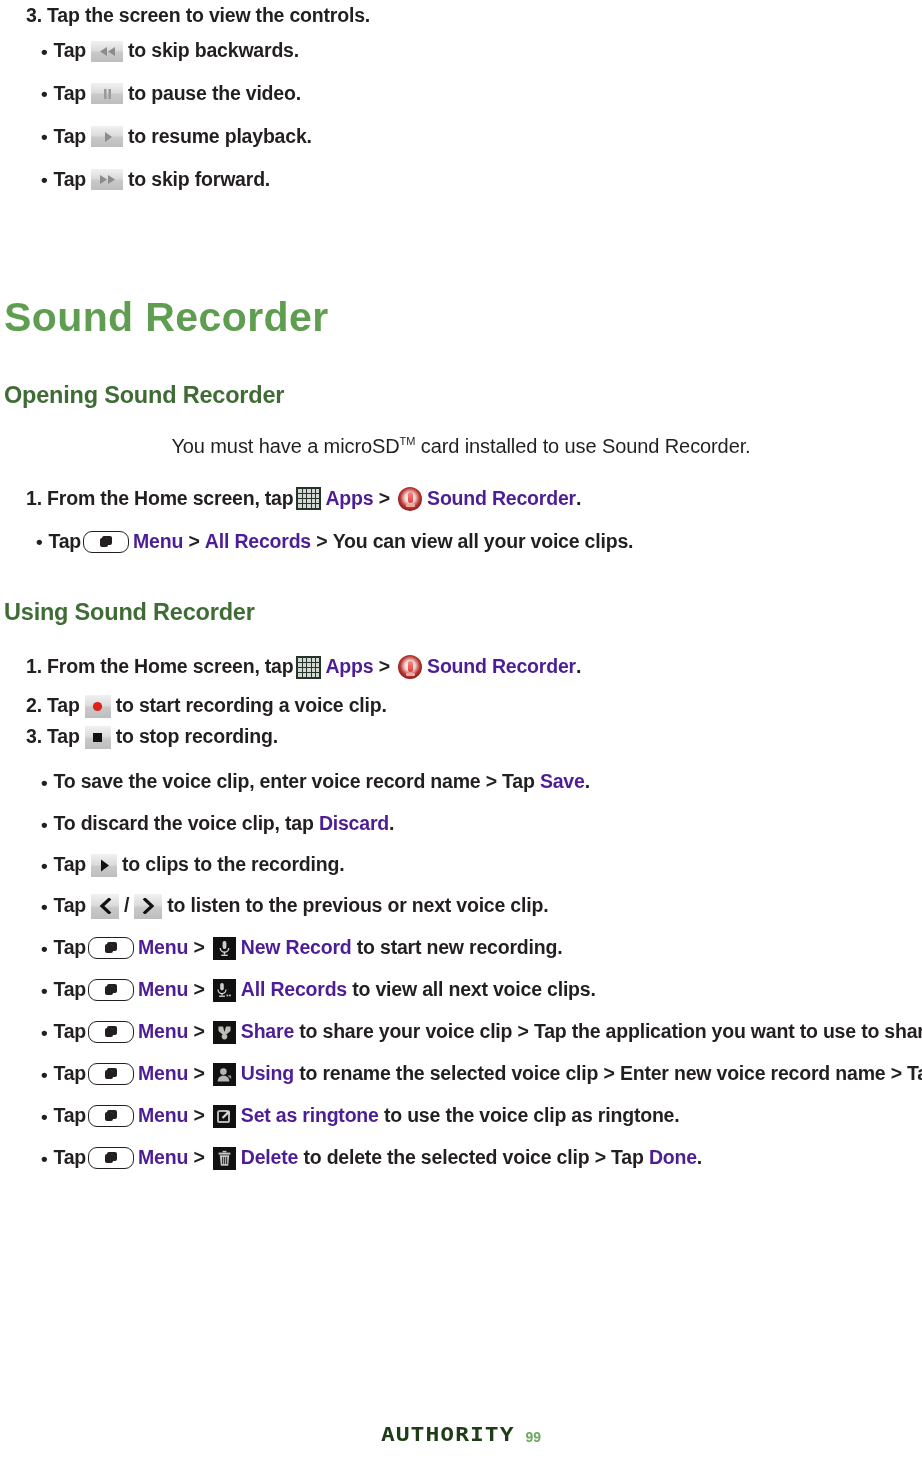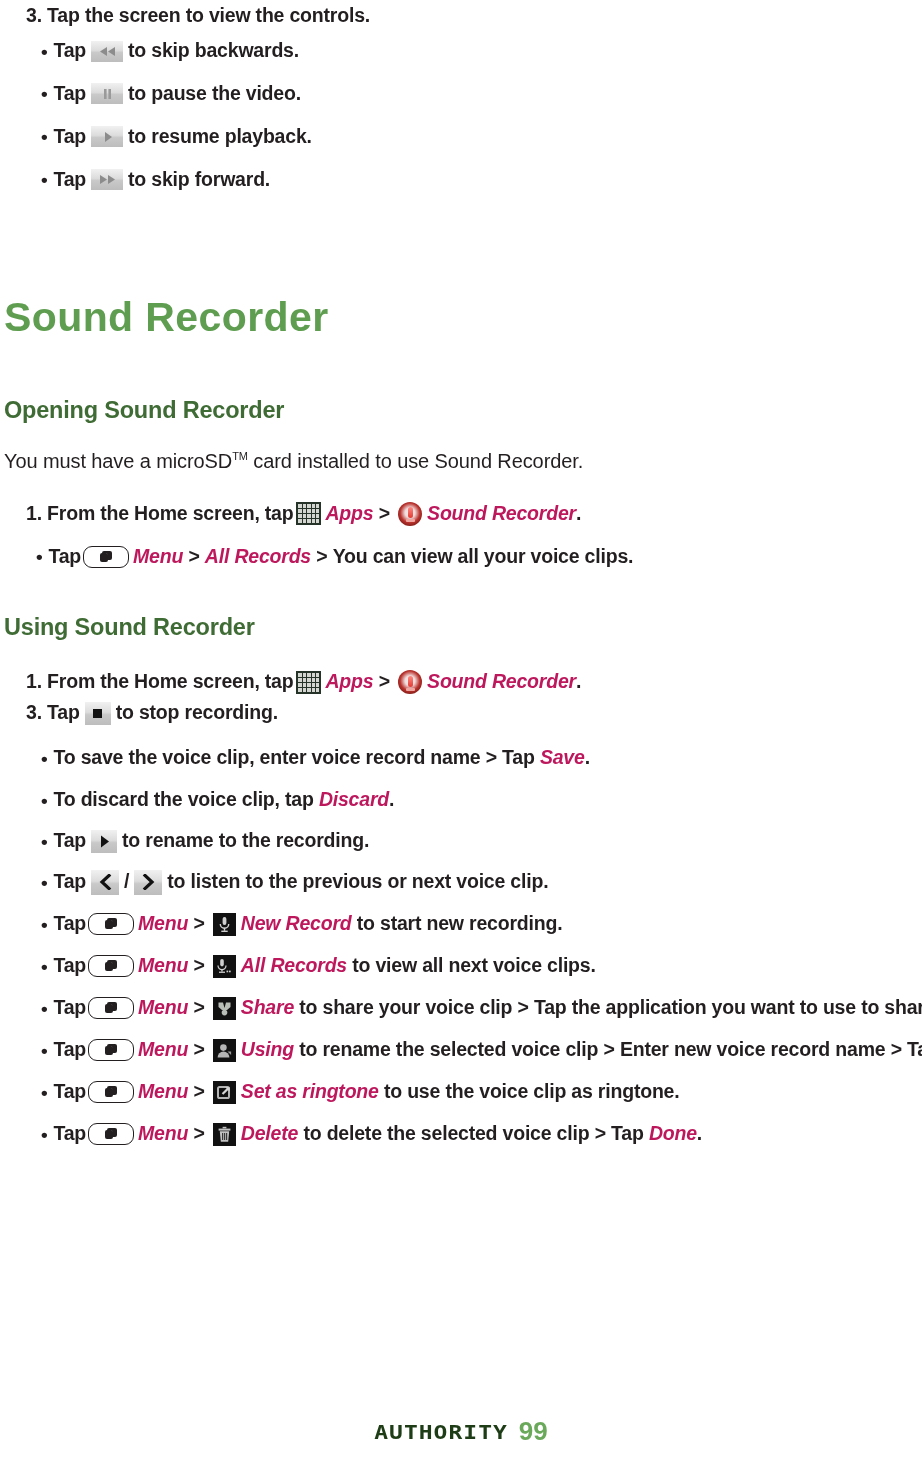--- a/index.html
+++ b/index.html
@@ -35,21 +35,21 @@
     letter-spacing: -0.2px;
   }
   .num-item { margin-left: 22px; text-align: right; }
   .bullet-item { margin-left: 37px; }
   .bullet-item .bullet {
     margin-right: 6px;
     font-size: 19px;
     line-height: 1;
   }
   .txt { white-space: pre; }
-  .green { color: #be185d; font-style: italic; }
+  .green { color: #4c1d95; }
 
   
   .h1 {
     font-size: 41px;
     color: #5f9e50;
     font-weight: 600;
     letter-spacing: 0.4px;
     line-height: 1;
     margin: 0;
     white-space: nowrap;
@@ -62,20 +62,21 @@
     line-height: 1;
     margin: 0;
     white-space: nowrap;
   }
   .body-text {
     font-size: 20px;
     color: #231f20;
     font-weight: 500;
     letter-spacing: -0.1px;
     white-space: nowrap;
+    text-align: center;
   }
   .body-text sup {
     font-size: 11px;
     vertical-align: super;
   }
 
   
   .btn-icon {
     display: inline-flex;
     align-items: center;
@@ -195,21 +196,21 @@
   }
   .brand {
     font-family: "DejaVu Sans Mono", monospace;
     font-size: 23px;
     font-weight: 700;
     letter-spacing: 1px;
     color: #1e3d17;
     transform: scaleY(0.85);
   }
   .pageno {
-    font-size: 26px;
+    font-size: 14px;
     font-weight: 700;
     color: #6aa95a;
     margin-left: 11px;
   }
 </style>
 </head>
 <body>
 
 <div class="page">
 
@@ -261,21 +262,21 @@
             <polygon points="1,0 8,4.5 1,9" fill="#8c8c8c"></polygon>
             <polygon points="9,0 16,4.5 9,9" fill="#8c8c8c"></polygon>
           </svg>
       </span>
       <span class="txt">to skip forward.</span>
     </div>
   </div>
 
   <h1 class="h1" style="margin-top:96px;">Sound Recorder</h1>
 
-  <h2 class="h2" style="margin-top:61px;">Opening Sound Recorder</h2>
+  <h2 class="h2" style="margin-top:46px;">Opening Sound Recorder</h2>
 
   <div class="body-text" style="margin-top:27px;">
     <span>You must have a microSD</span><sup>TM</sup><span> card installed to use Sound Recorder.</span>
   </div>
 
   <div class="line num-item" style="margin-top:28px;height:26px;">
     <span class="txt">1. From the Home screen, tap</span>
     <span class="apps-grid">
       <i></i>
         <i></i>
@@ -356,20 +357,29 @@
     <span class="txt">&nbsp;</span>
       <span class="txt">&gt;</span>
       <span class="txt">&nbsp;</span>
     <span class="sr-icon">
         <span class="mic"></span>
       </span>
     <span class="txt green">Sound Recorder</span>
     <span class="txt">.</span>
   </div>
 
+  <div class="line num-item" style="margin-top:13px;height:26px;">
+    <span class="txt">2. Tap</span>
+    <span class="btn-icon sq">
+      <svg width="11" height="11" viewBox="0 0 11 11">
+          <circle cx="5.5" cy="5.5" r="4.6" fill="#e0201a"></circle>
+        </svg>
+    </span>
+    <span class="txt">to start recording a voice clip.</span>
+  </div>
 
   <div class="line num-item" style="margin-top:5px;height:26px;">
     <span class="txt">3. Tap</span>
     <span class="btn-icon sq">
       <svg width="11" height="11" viewBox="0 0 11 11">
           <rect x="1" y="1" width="9" height="9" fill="#111"></rect>
         </svg>
     </span>
     <span class="txt">to stop recording.</span>
   </div>
@@ -389,21 +399,21 @@
   </div>
 
   <div class="line bullet-item" style="margin-top:15px;height:26px;">
     <span class="bullet">•</span>
     <span class="txt">Tap</span>
     <span class="btn-icon sq">
       <svg width="11" height="13" viewBox="0 0 11 13">
           <polygon points="2,0.5 10,6.5 2,12.5" fill="#111"></polygon>
         </svg>
     </span>
-    <span class="txt">to rename to the recording.</span>
+    <span class="txt">to clips to the recording.</span>
   </div>
 
   <div class="line bullet-item" style="margin-top:15px;height:26px;">
     <span class="bullet">•</span>
     <span class="txt">Tap</span>
     <span class="btn-icon nav">
       <svg width="13" height="16" viewBox="0 0 13 16">
           <polyline points="10,1.5 3,8 10,14.5" fill="none" stroke="#111" stroke-width="3.2" stroke-linecap="square" stroke-linejoin="miter"></polyline>
         </svg>
     </span>

